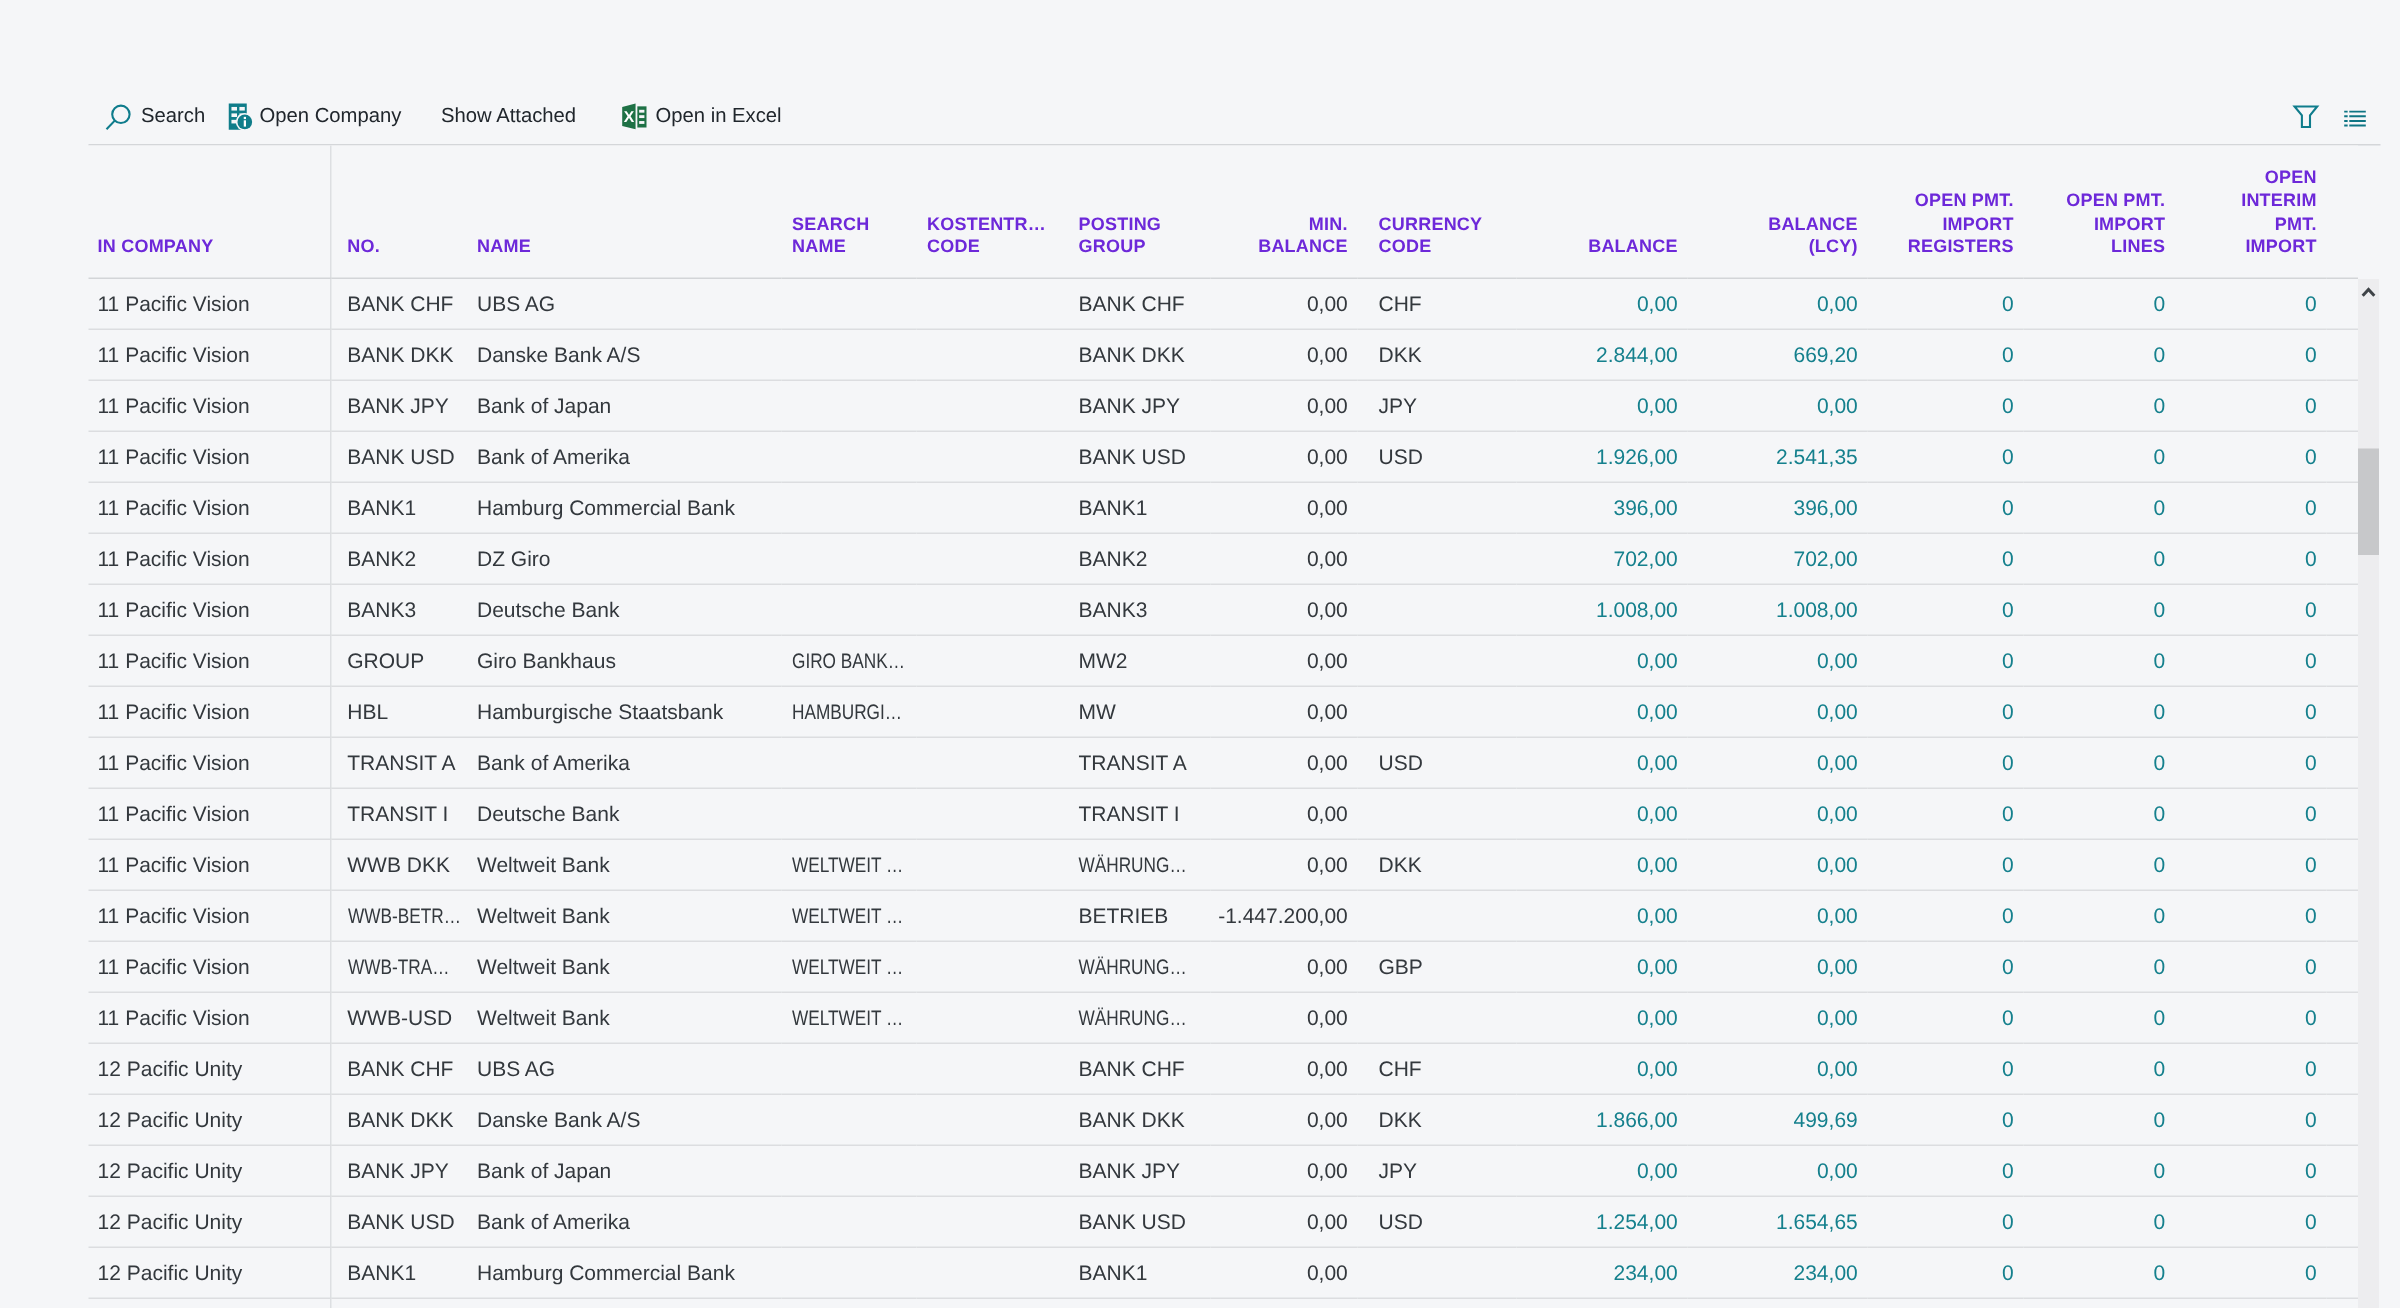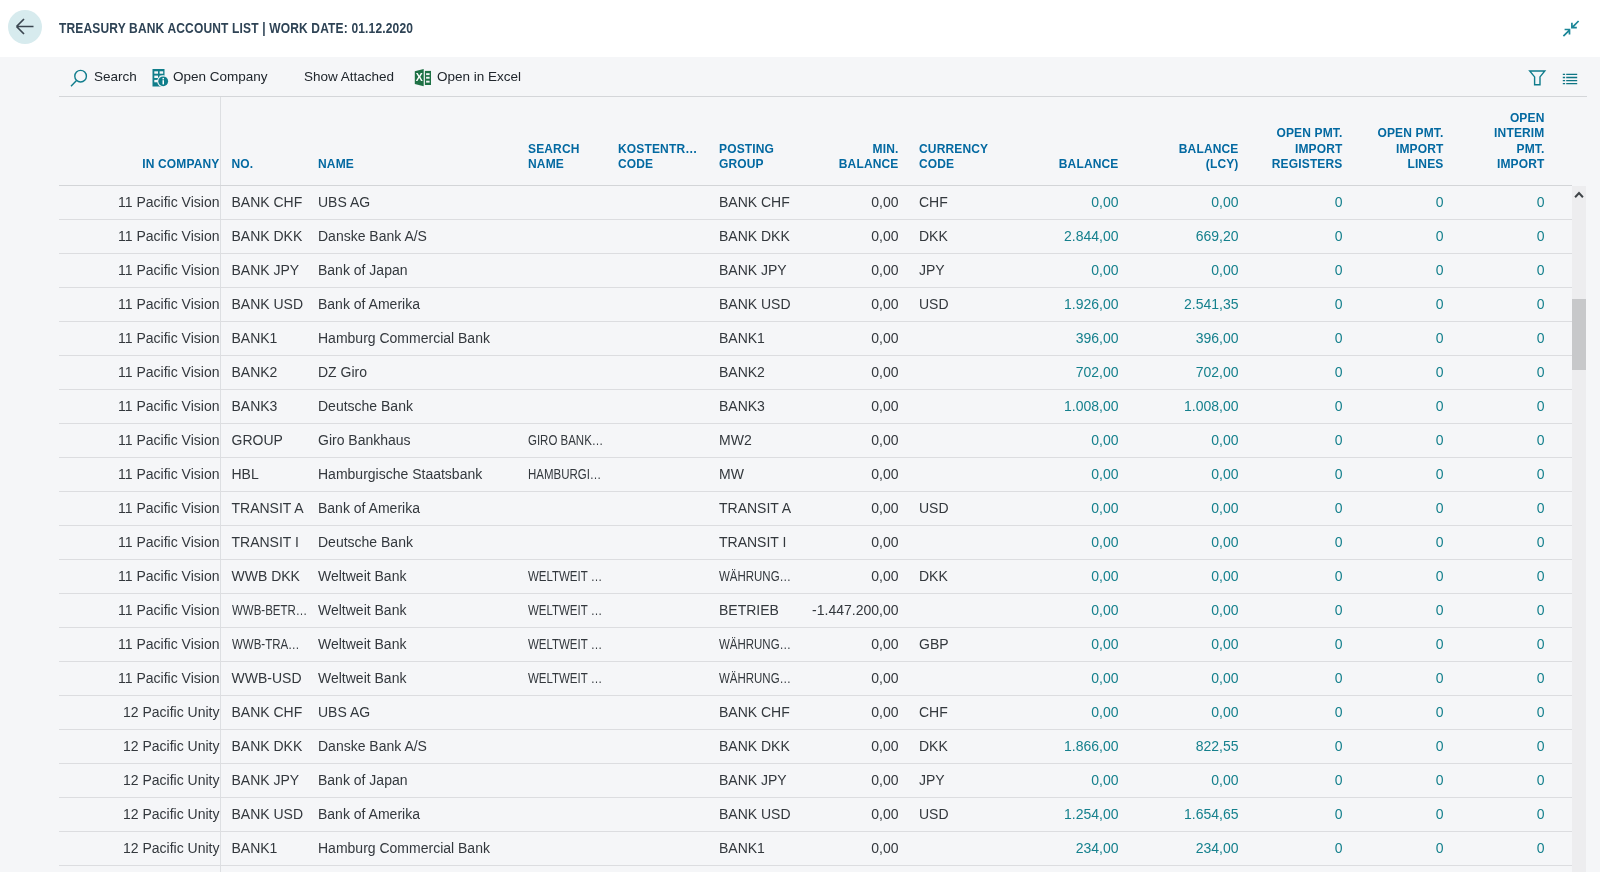--- a/index.html
+++ b/index.html
@@ -16,28 +16,28 @@
 
 
 #toolbar { position:absolute; left:0; top:57px; width:1600px; height:40px; background:#f5f6f8; }
 #toolbar .tbtxt { position:absolute; top:0; height:40px; line-height:40px; font-size:13.5px; color:#20262c; white-space:nowrap; }
 #tbborder { position:absolute; left:59px; top:96px; width:1528px; height:1px; background:#d4d6d9; }
 
 
 #tablebg { position:absolute; left:59px; top:97px; width:1513px; height:775px; background:#f5f6f8; }
 #grid { position:absolute; left:59px; top:97px; width:1513px; border-collapse:collapse; table-layout:fixed; }
 #grid th, #grid td { overflow:hidden; white-space:nowrap; }
-#grid th { font-size:12px; font-weight:bold; color:#0369a1; text-align:left;
+#grid th { font-size:12px; font-weight:bold; color:#6d28d9; text-align:left;
   vertical-align:bottom; padding:0 0 12px 0; line-height:15.4px; letter-spacing:0.15px;
   border-bottom:1px solid #d3d5d8; }
 #grid td { height:34px; font-size:14px; color:#33383d; padding:0;
   border-bottom:1px solid #dcdde0; background:#f5f6f8; }
 #grid .rt { text-align:right; }
 #grid .lk { color:#15808d; }
-#grid td.c1, #grid th.c1 { padding-left:6px; border-right:1px solid #dddfe2;text-align:right; }
+#grid td.c1, #grid th.c1 { padding-left:6px; border-right:1px solid #dddfe2; }
 #grid td.c2, #grid th.c2 { padding-left:11px; }
 #grid td.c3, #grid th.c3 { padding-left:6px; }
 #grid td.c4, #grid th.c4 { padding-left:7px; }
 #grid td.c5, #grid th.c5 { padding-left:7px;margin-left:10px; }
 #grid td.c6, #grid th.c6 { padding-left:7px; }
 #grid td.c7, #grid th.c7 { padding-right:6.5px; }
 #grid td.c8, #grid th.c8 { padding-left:14px; }
 #grid td.c9, #grid th.c9 { padding-right:6.5px; }
 #grid td.c10, #grid th.c10 { padding-right:6.5px; }
 #grid td.c11, #grid th.c11 { padding-right:6.5px; }
@@ -47,54 +47,41 @@
 
 #sbtrack { position:absolute; left:1572px; top:186px; width:14px; height:686px; background:#ededef; }
 #sbthumb { position:absolute; left:1572px; top:299px; width:14px; height:71px; background:#c7c8ca; }
 
 svg { position:absolute; }
 .tr { display:inline-block; transform:scaleX(0.82); transform-origin:0 50%; }
 </style>
 </head>
 <body>
 <div id="page">
-  <div id="topbar">
-    <div id="backcircle"></div>
-    <svg style="left:14px; top:16px;" width="22" height="22" viewBox="0 0 22 22">
-      <path d="M2.5 10.5 H19.5 M2.5 10.5 L10 3 M2.5 10.5 L10 18" stroke="#3b4650" stroke-width="1.7" fill="none"></path>
-    </svg>
-    <div id="title">TREASURY BANK ACCOUNT LIST | WORK DATE: 01.12.2020</div>
-    <svg style="left:1561px; top:18px;" width="20" height="21" viewBox="0 0 20 21">
-      <g stroke="#1b8697" stroke-width="1.7" fill="none">
-        <path d="M17.6 3.0 L11.8 8.8 M10.9 4.8 V9.7 H15.8"></path>
-        <path d="M2.4 18.2 L8.2 12.4 M3.6 11.5 H8.5 V16.4"></path>
-      </g>
-    </svg>
-  </div>
 
   <div id="toolbar">
     <svg style="left:70px; top:12px;" width="19" height="19" viewBox="0 0 19 19">
       <circle cx="10.6" cy="7.2" r="5.8" stroke="#0f7c8c" stroke-width="1.4" fill="none"></circle>
       <path d="M6.5 11.4 L1.0 17.2" stroke="#0f7c8c" stroke-width="1.4" fill="none"></path>
     </svg>
     <div class="tbtxt" style="left:94px;">Search</div>
     <svg style="left:151px; top:11px;" width="20" height="20" viewBox="0 0 20 20">
       <rect x="1.5" y="1" width="12" height="17.5" fill="#0f7d8a"></rect>
       <rect x="3.3" y="3.3" width="3.7" height="2.4" fill="#f5f6f8"></rect>
       <rect x="8.6" y="3.3" width="3.6" height="2.4" fill="#f5f6f8"></rect>
       <rect x="3.3" y="7.6" width="3.7" height="2.4" fill="#f5f6f8"></rect>
       <rect x="8.6" y="7.6" width="3.6" height="2.4" fill="#f5f6f8"></rect>
       <rect x="3.3" y="11.9" width="3.7" height="2.4" fill="#f5f6f8"></rect>
       <circle cx="12.2" cy="13.3" r="6" fill="#f5f6f8"></circle>
       <circle cx="12.2" cy="13.3" r="4.9" fill="#0f7d8a"></circle>
       <rect x="11.5" y="12.2" width="1.5" height="4.2" fill="#fff"></rect>
       <rect x="11.5" y="9.9" width="1.5" height="1.5" fill="#fff"></rect>
     </svg>
     <div class="tbtxt" style="left:173px;">Open Company</div>
-    <div class="tbtxt" style="left:304px;">Show Attached</div>
+    <div class="tbtxt" style="left:294px;">Show Attached</div>
     <svg style="left:413px; top:11px;" width="20" height="20" viewBox="0 0 20 20">
       <rect x="11.9" y="2.9" width="6.1" height="14.1" fill="#1e7145"></rect>
       <rect x="13.1" y="5.2" width="3.5" height="1.9" fill="#f5f6f8"></rect>
       <rect x="13.1" y="8.8" width="3.5" height="1.9" fill="#f5f6f8"></rect>
       <rect x="13.1" y="12.7" width="3.5" height="1.9" fill="#f5f6f8"></rect>
       <path d="M1.8 3.3 L10.7 1.0 V18.2 L1.8 16.0 Z" fill="#1e7145"></path>
       <text x="6.3" y="13.1" font-size="10.5" font-weight="bold" fill="#fff" text-anchor="middle" font-family="Liberation Sans, sans-serif">X</text>
     </svg>
     <div class="tbtxt" style="left:437px;">Open in Excel</div>
     <svg style="left:1528px; top:13px;" width="19" height="19" viewBox="0 0 19 19">
@@ -405,21 +392,21 @@
     <tr>
           <td class="c1">12 Pacific Unity</td>
           <td class="c2">BANK DKK</td>
           <td class="c3">Danske Bank A/S</td>
           <td class="c4"></td>
           <td class="c5"></td>
           <td class="c6">BANK DKK</td>
           <td class="c7 rt">0,00</td>
           <td class="c8">DKK</td>
           <td class="c9 rt lk">1.866,00</td>
-          <td class="c10 rt lk">822,55</td>
+          <td class="c10 rt lk">499,69</td>
           <td class="c11 rt lk">0</td>
           <td class="c12 rt lk">0</td>
           <td class="c13 rt lk">0</td>
           <td></td>
         </tr>
     <tr>
           <td class="c1">12 Pacific Unity</td>
           <td class="c2">BANK JPY</td>
           <td class="c3">Bank of Japan</td>
           <td class="c4"></td>

